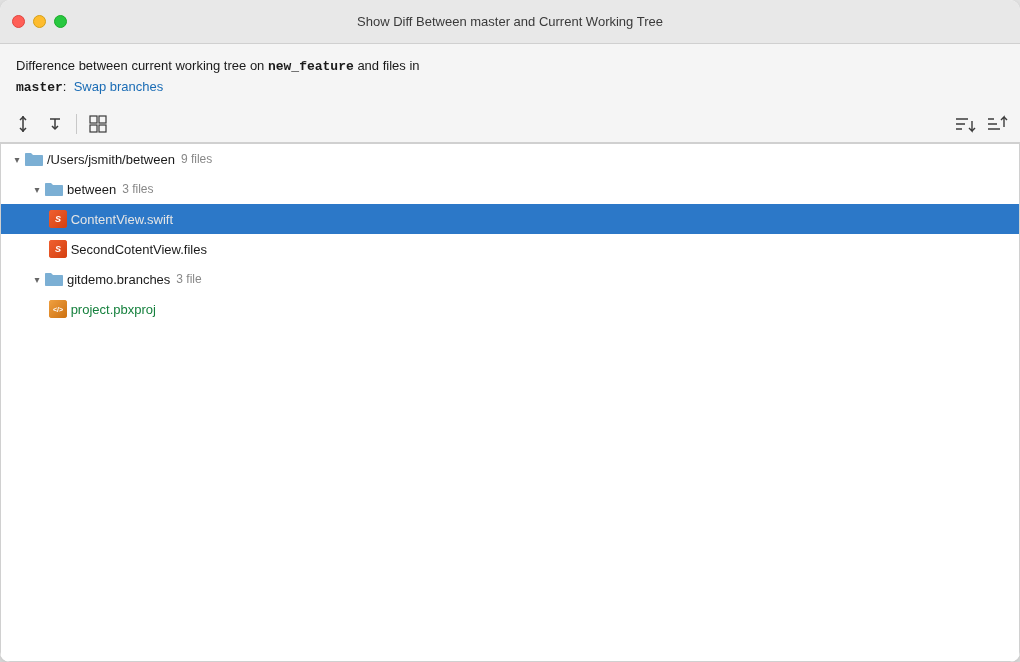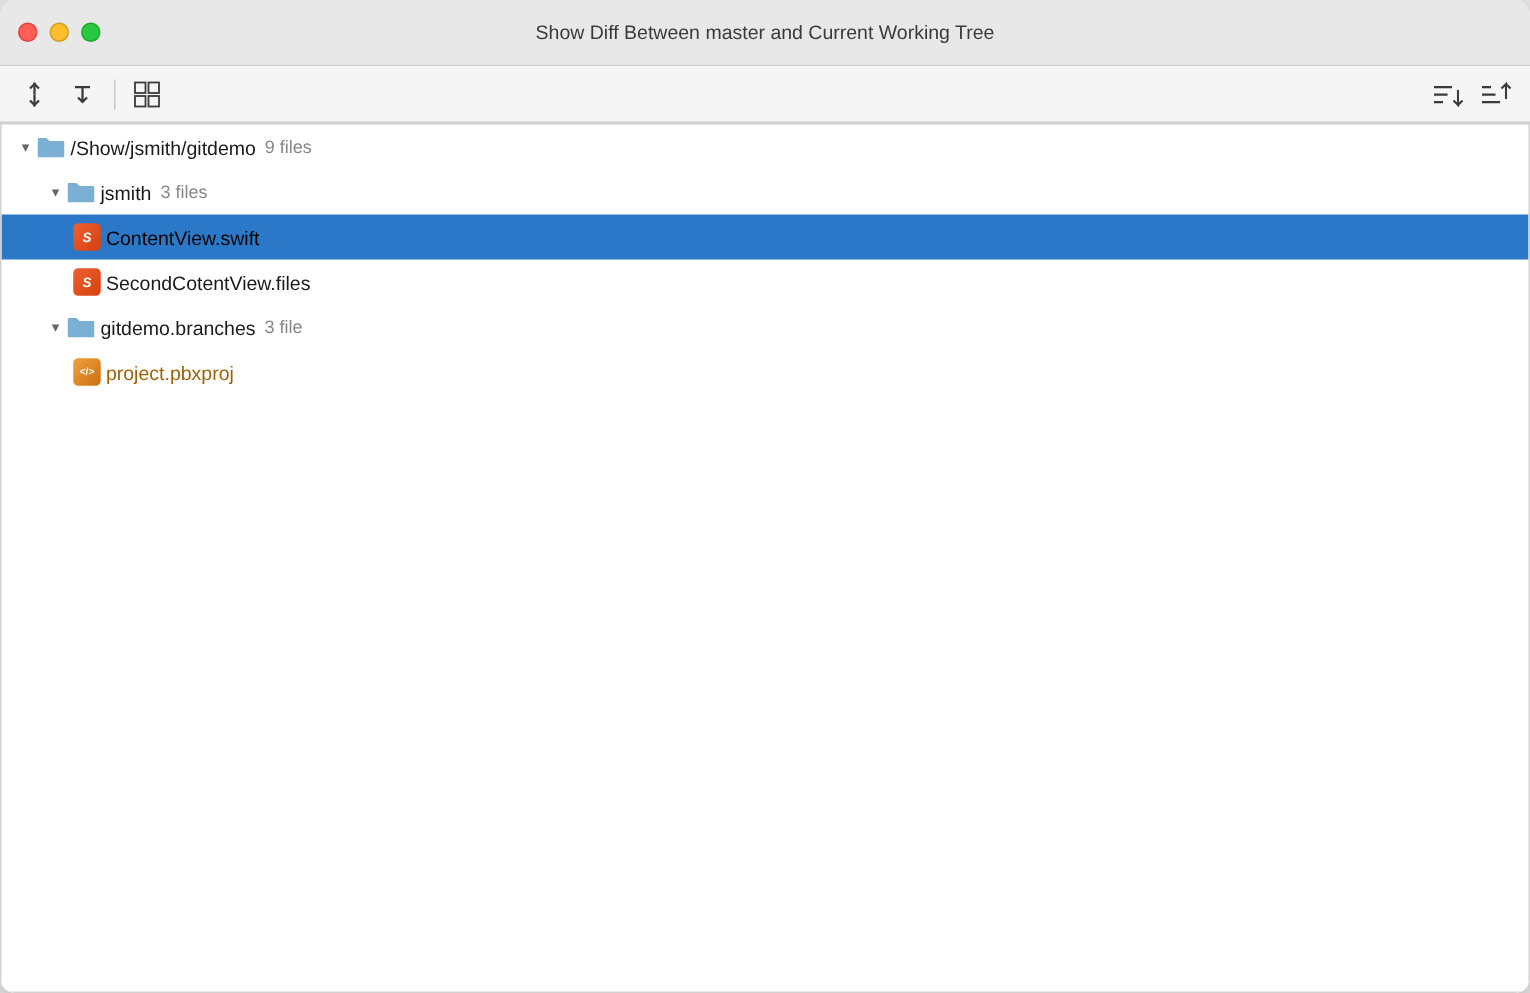--- a/index.html
+++ b/index.html
@@ -142,21 +142,21 @@
       cursor: pointer;
       white-space: nowrap;
     }
 
     .tree-row.selected {
       background: #2c78c8;
       color: #ffffff;
     }
 
     .tree-row.selected .file-name {
-      color: #000000;
+      color: #e5e5e5;
     }
 
     .indent-0 { padding-left: 8px; }
     .indent-1 { padding-left: 28px; }
     .indent-2 { padding-left: 48px; }
 
     .chevron {
       width: 16px;
       height: 16px;
       display: flex;
@@ -240,21 +240,21 @@
       font-weight: 900;
     }
 
     .file-name {
       font-size: 13px;
       color: #1a1a1a;
     }
 
     .linked-file-name {
       font-size: 13px;
-      color: #a16207;
+      color: #15803d;
     }
 
     .file-count {
       font-size: 12px;
       color: #888;
       margin-left: 6px;
     }
   </style>
 </head>
 <body>
@@ -263,20 +263,26 @@
 
   <div class="titlebar">
     <div class="traffic-lights">
       <div class="traffic-light close"></div>
       <div class="traffic-light minimize"></div>
       <div class="traffic-light maximize"></div>
     </div>
     <span class="titlebar-title">Show Diff Between master and Current Working Tree</span>
   </div>
 
+  <div class="info-bar">
+    <div class="info-text">
+      <span>Difference between current working tree on </span><strong>new_feature</strong><span> and files in</span><br>
+      <strong>master</strong><span>:</span>&nbsp;&nbsp;<a class="swap-link" href="#">Swap branches</a>
+    </div>
+  </div>
 
   <div class="toolbar">
     <button class="toolbar-btn" title="Expand All">
       <svg width="18" height="18" viewBox="0 0 18 18">
         <line x1="9" y1="1" x2="9" y2="9" stroke="#3a3a3a" stroke-width="1.5"></line>
         <polyline points="6,5 9,2 12,5" fill="none" stroke="#3a3a3a" stroke-width="1.5"></polyline>
         <line x1="9" y1="9" x2="9" y2="17" stroke="#3a3a3a" stroke-width="1.5"></line>
         <polyline points="6,13 9,16 12,13" fill="none" stroke="#3a3a3a" stroke-width="1.5"></polyline>
       </svg>
     </button>
@@ -320,32 +326,32 @@
 
   <div class="file-tree">
 
     <div class="tree-row indent-0">
       <div class="chevron">▾</div>
       <div class="folder-icon">
         <svg class="folder-svg" viewBox="0 0 18 14" fill="none" xmlns="http://www.w3.org/2000/svg">
           <path d="M0 2C0 1.45 0.45 1 1 1H6L8 3H17C17.55 3 18 3.45 18 4V13C18 13.55 17.55 14 17 14H1C0.45 14 0 13.55 0 13V2Z" fill="#7bafd4"></path>
         </svg>
       </div>
-      <span class="file-name">/Show/jsmith/gitdemo</span>
+      <span class="file-name">/Users/jsmith/between</span>
       <span class="file-count">9 files</span>
     </div>
 
     <div class="tree-row indent-1">
       <div class="chevron">▾</div>
       <div class="folder-icon">
         <svg class="folder-svg" viewBox="0 0 18 14" fill="none" xmlns="http://www.w3.org/2000/svg">
           <path d="M0 2C0 1.45 0.45 1 1 1H6L8 3H17C17.55 3 18 3.45 18 4V13C18 13.55 17.55 14 17 14H1C0.45 14 0 13.55 0 13V2Z" fill="#7bafd4"></path>
         </svg>
       </div>
-      <span class="file-name">jsmith</span>
+      <span class="file-name">between</span>
       <span class="file-count">3 files</span>
     </div>
 
     <div class="tree-row indent-2 selected">
       <div class="swift-icon">
         <span>S</span>
       </div>
       &nbsp;
       <span class="file-name">ContentView.swift</span>
     </div>

